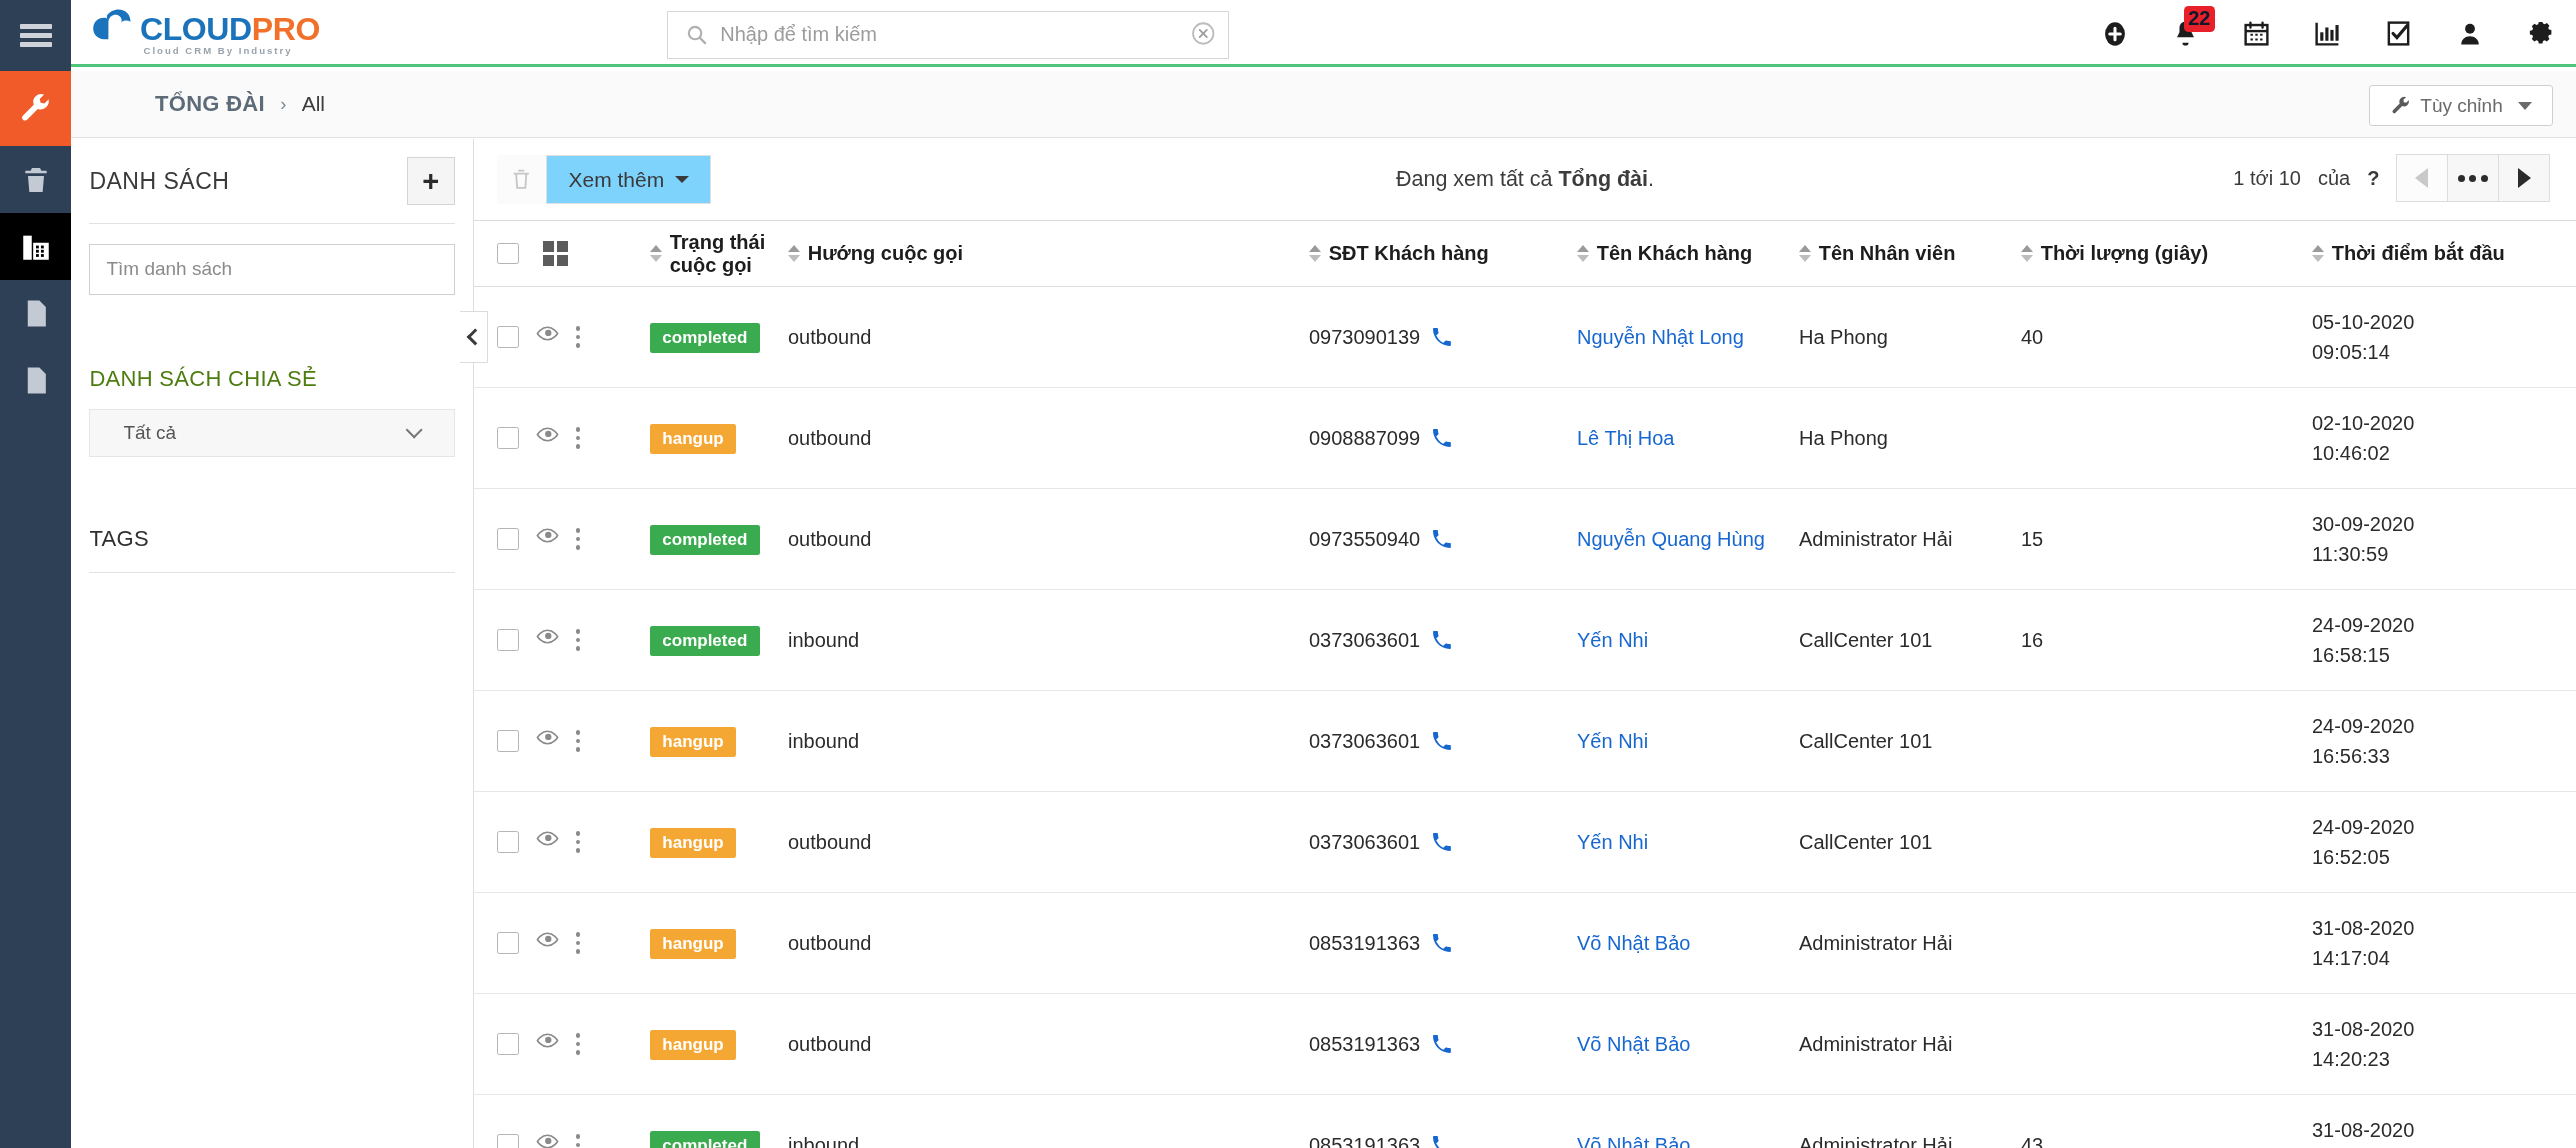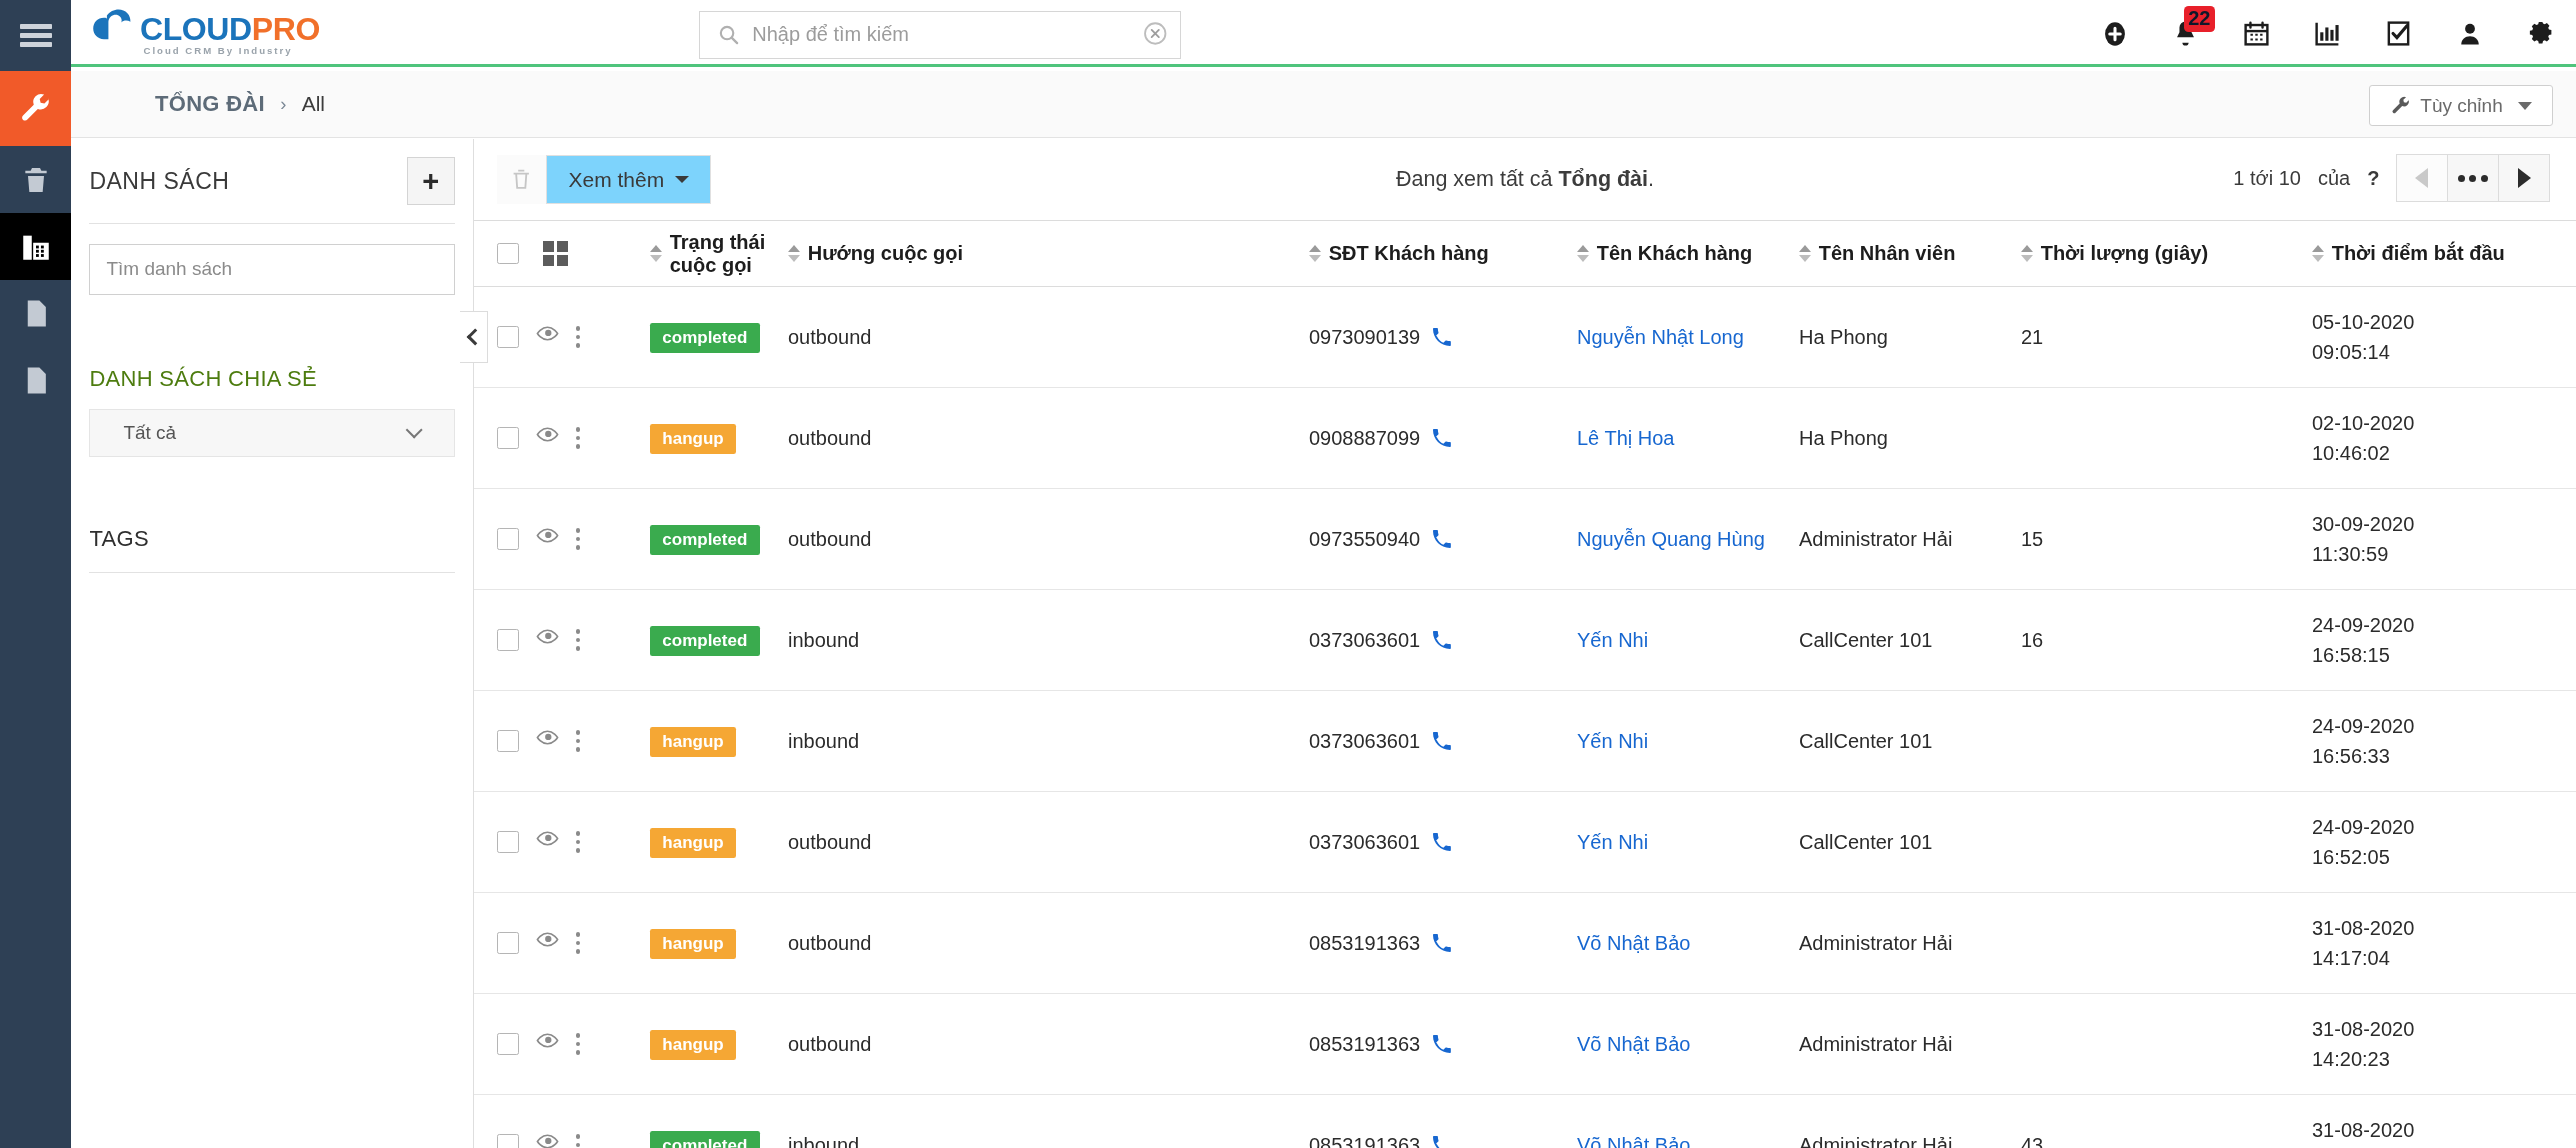--- a/index.html
+++ b/index.html
@@ -48,22 +48,22 @@
   .logo-cloud { color: #1b74bb; }
   .logo-pro { color: #f1702a; }
   .logo-tag {
     font-size: 9.6px; color: #9aa3ab; letter-spacing: 2px;
     margin-top: -2.3px; margin-left: 51px; font-weight: 600;
   }
   .logo-row { display:flex; align-items:flex-end; }
   .cloud-mark { width: 46px; height: 41px; margin-right: 1.5px; position: relative; top: 1.5px; }
 
   .searchwrap {
-    position: absolute; left: 628px; top: 10.7px;
-    width: 482px; height: 48px;
+    position: absolute; left: 596px; top: 10.7px;
+    width: 562px; height: 48px;
   }
   .searchbox {
     width: 100%; height: 100%;
     border: 0.8px solid #d6d6d6; background: #fff;
     display: flex; align-items: center; padding: 0 17px;
   }
   .search-ph {
     font-size: 20px; color: #9c9c9c; margin-left: 12.3px;
   }
   .search-clear {
@@ -560,21 +560,21 @@
             </td>
             <td><span class="badge-pill b-completed">completed</span></td>
             <td colspan="2">outbound</td>
             <td>
               <span class="phone-cell nowrap">0973090139<svg width="20" height="20" viewBox="0 0 24 24">
                   <path fill="#1767d0" d="M6.6 10.8c1.7 3.3 4.3 5.9 7.6 7.6l2.5-2.5c.3-.3.8-.4 1.2-.3 1.3.4 2.7.7 4.1.7.7 0 1.2.5 1.2 1.2V21c0 .7-.5 1.2-1.2 1.2C10.9 22.2 1.8 13.1 1.8 1.9 1.8 1.2 2.3.7 3 .7h3.5c.7 0 1.2.5 1.2 1.2 0 1.4.2 2.8.7 4.1.1.4 0 .9-.3 1.2l-2.5 2.5z" transform="translate(0.6 0.6)"></path>
                 </svg></span>
             </td>
             <td><a class="link">Nguyễn Nhật Long</a></td>
             <td>Ha Phong</td>
-            <td>21</td>
+            <td>40</td>
             <td>
               <span class="dt-line">05-10-2020</span>
               <span class="dt-line">09:05:14</span>
             </td>
           </tr>
           <tr>
             <td>
               <div class="rowacts">
                 <span class="cb"></span>
                 <span><svg width="23" height="23" viewBox="0 0 24 24">

